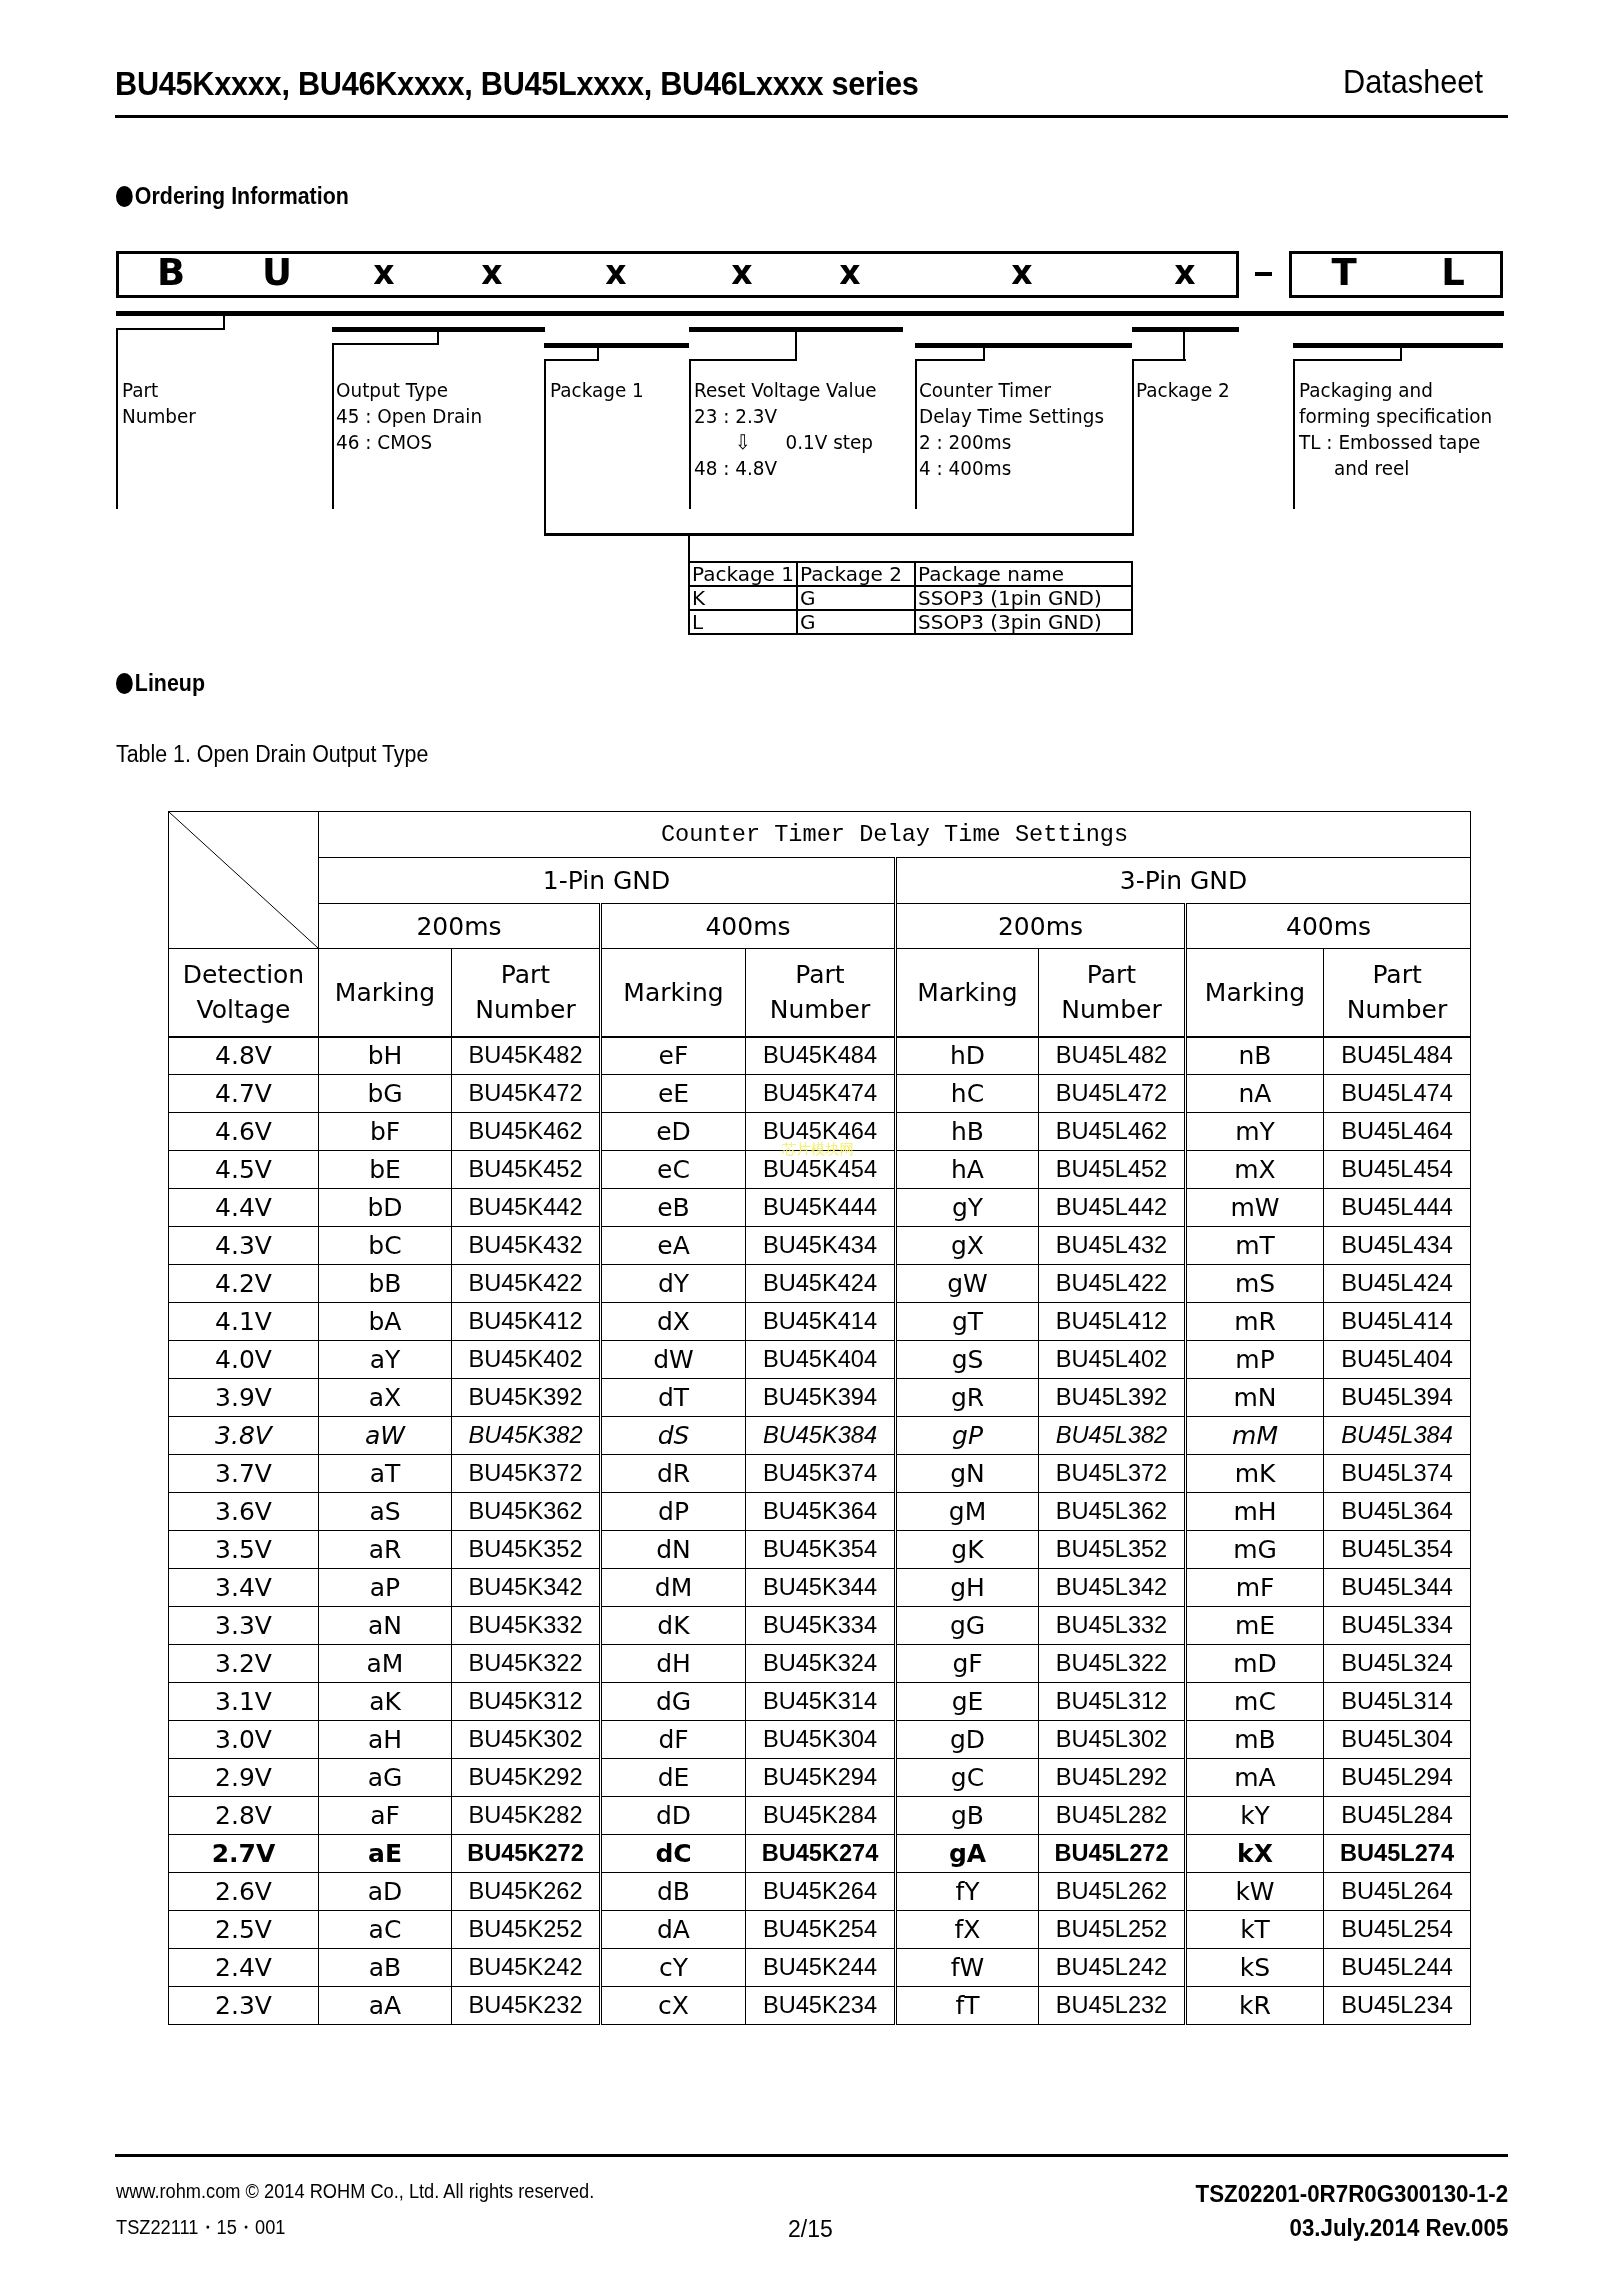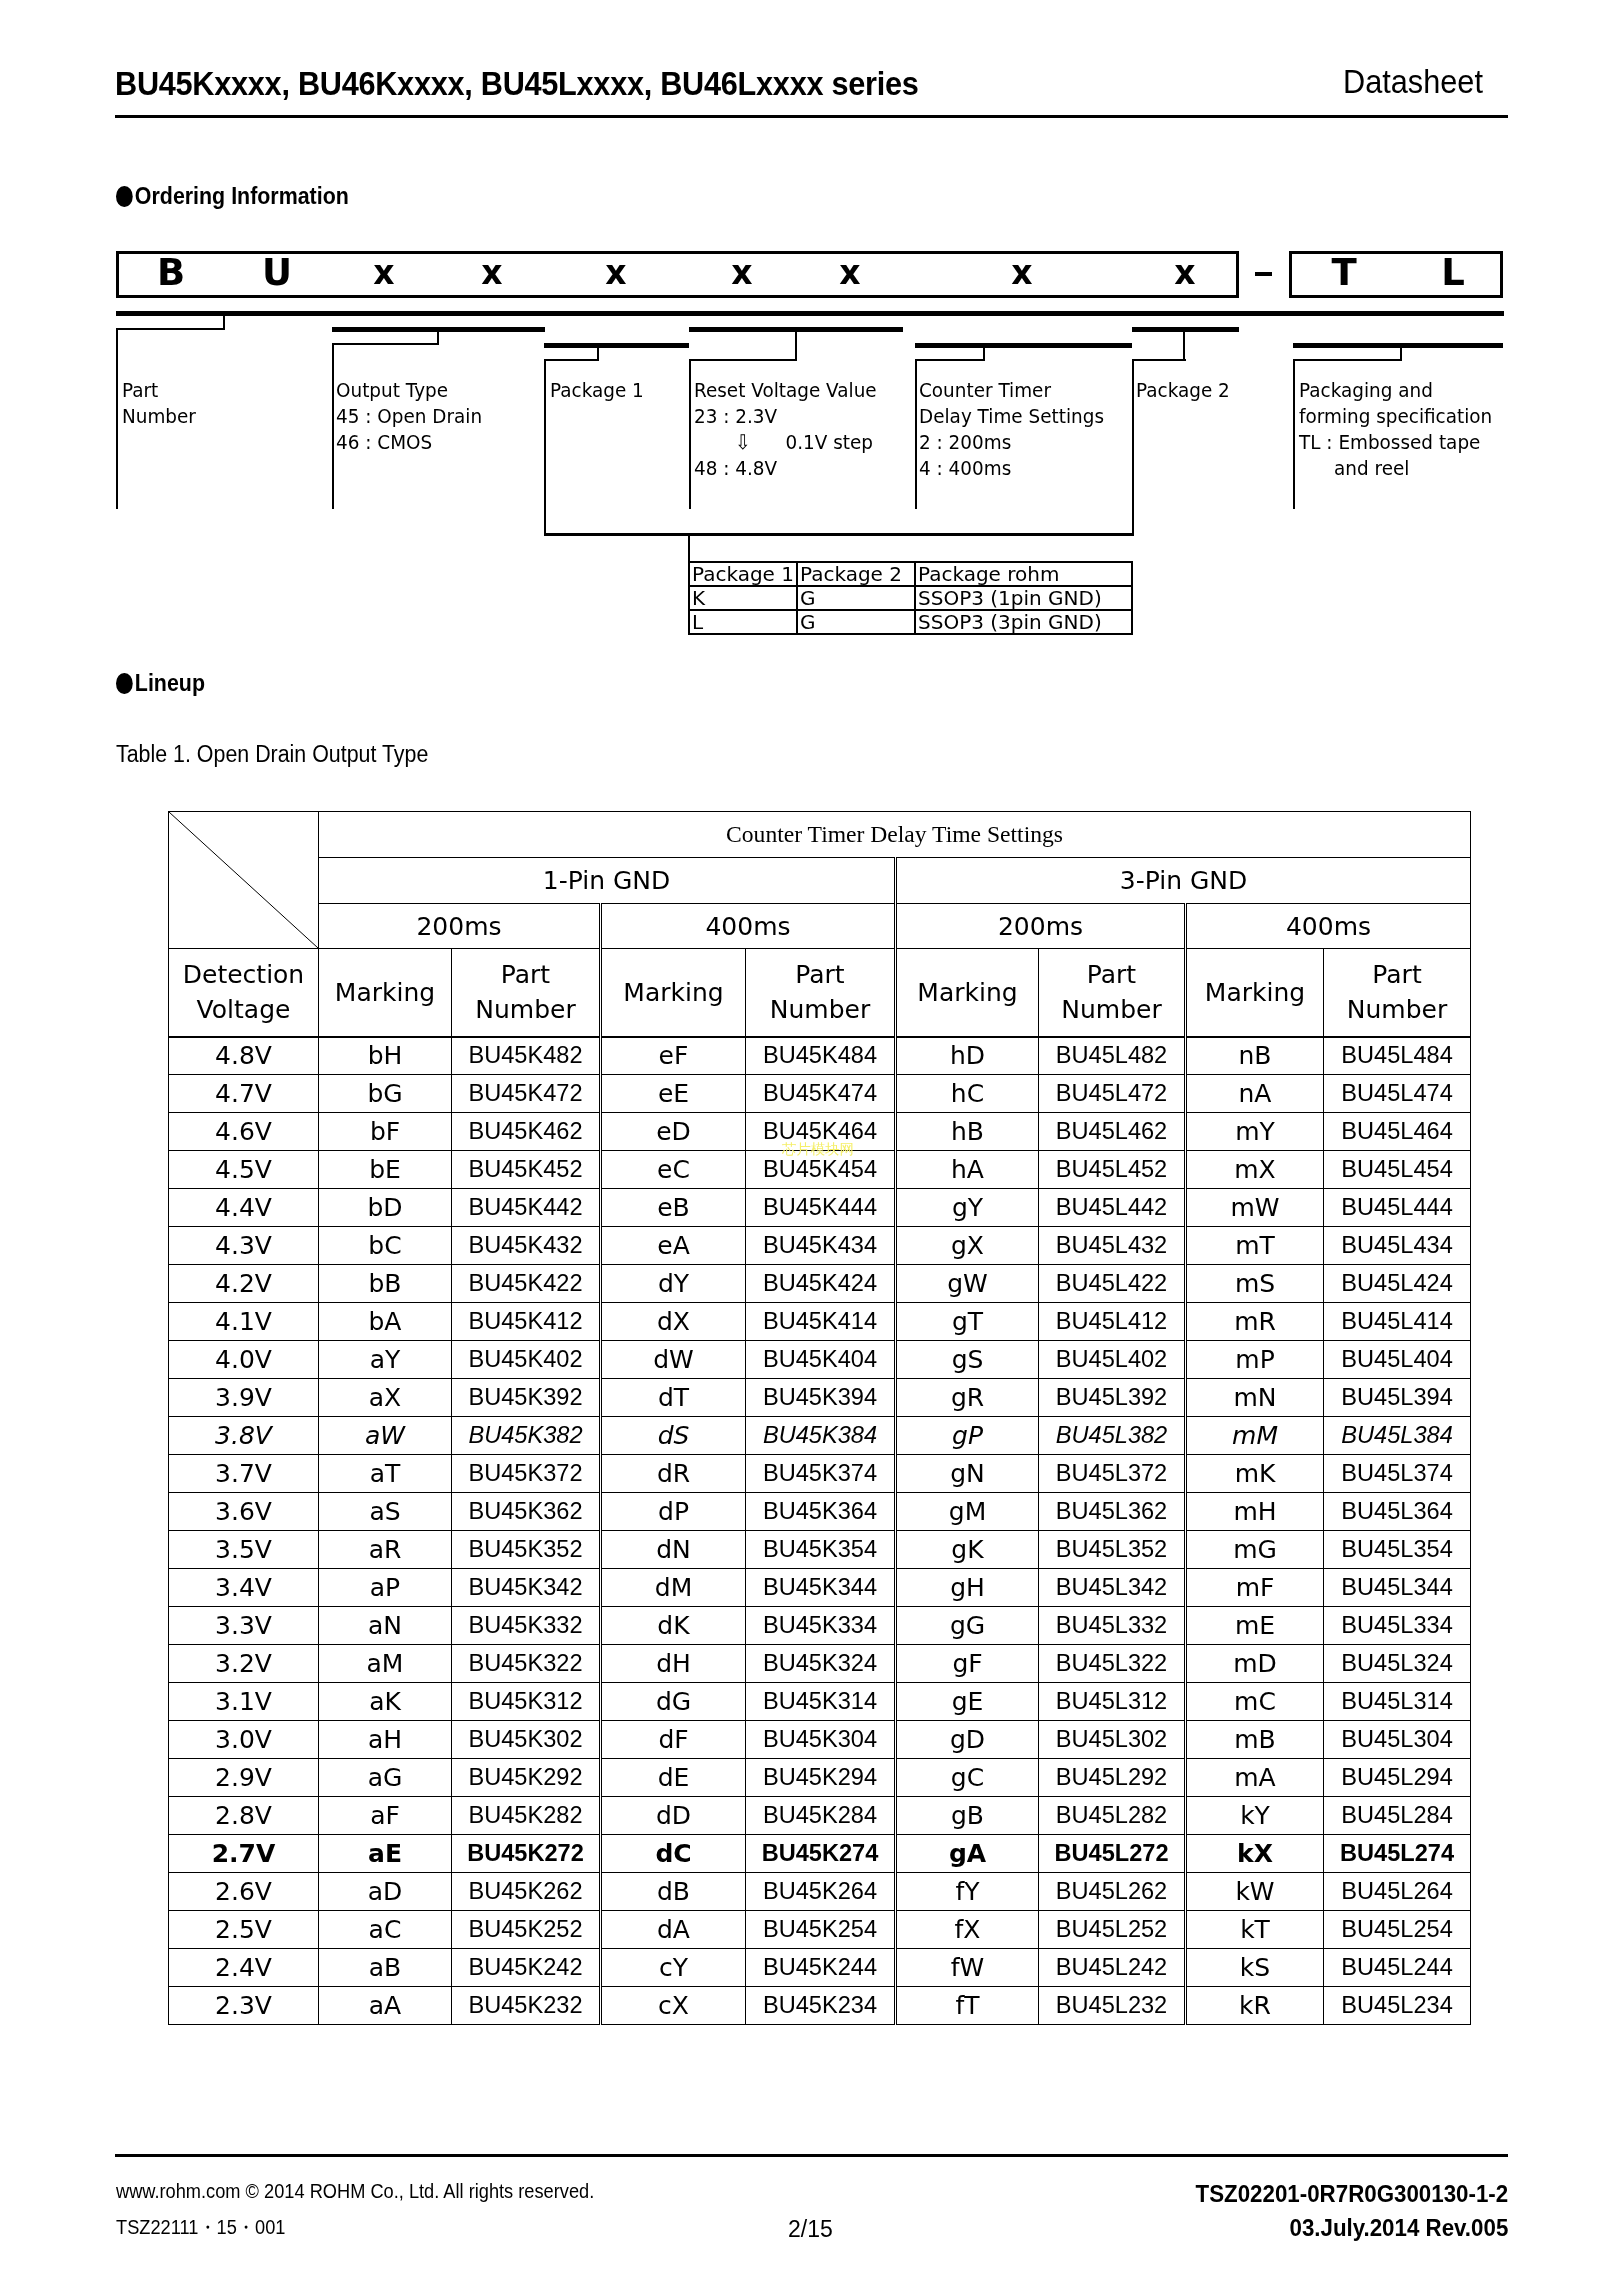--- a/index.html
+++ b/index.html
@@ -17,21 +17,21 @@
   .code-x { font-family:"DejaVu Sans", sans-serif; font-weight:bold; font-size:33px; transform:translateX(-50%); }
   .ln { background:#000; }
   .lbl { font-family:"DejaVu Sans", sans-serif; font-size:20px; line-height:26px; white-space:pre; transform:scaleX(0.92); transform-origin:left top; }
   .pkg-table { border-collapse:collapse; font-family:"DejaVu Sans", sans-serif; font-size:20px; }
   .pkg-table td { border:2.6px solid #000; padding:0 2px; height:22px; line-height:22px; white-space:nowrap; box-sizing:border-box; }
   
   .lt { border-collapse:collapse; table-layout:fixed; }
   .lt td { border:1.3px solid #000; text-align:center; vertical-align:middle; padding:0; box-sizing:border-box; }
   .lt .cal { font-family:"DejaVu Sans", sans-serif; font-size:25px; }
   .lt .ari { font-family:"Liberation Sans", sans-serif; font-size:23.6px; }
-  .lt .hd1 { font-family:Liberation Serif, serif; font-size:23.6px; }
+  .lt .hd1 { font-family:Liberation Mono, monospace; font-size:23.6px; }
   .lt td.dbl-l { border-left:3.9px double #000; }
   .lt tr.thick td { border-top:2.6px solid #000; }
   .lt .hdr2 { line-height:35px; }
   .diag-cell { position:relative; }
   .watermark { font-size:14.4px; color:#f5ef6a; white-space:nowrap; }
   .foot-l { font-size:19.6px; white-space:nowrap; transform:scaleX(0.93); transform-origin:left top; }
   .foot-r { font-size:24px; font-weight:bold; white-space:nowrap; text-align:right; transform:scaleX(0.93); transform-origin:right top; }
   .foot-c { font-size:23px; white-space:nowrap; }
 </style>
 </head>
@@ -119,21 +119,21 @@
   <div class="abs lbl" style="left:1299px; top:377px;">Packaging and
 forming specification
 TL : Embossed tape
       and reel</div>
 
   <table class="abs pkg-table" style="left:688px; top:561px; width:445px;">
     <tbody>
         <tr>
       <td style="width:108px;">Package 1</td>
       <td style="width:118px;">Package 2</td>
-      <td>Package rohm</td>
+      <td>Package name</td>
     </tr>
     <tr>
       <td>K</td>
       <td>G</td>
       <td>SSOP3 (1pin GND)</td>
     </tr>
     <tr>
       <td>L</td>
       <td>G</td>
       <td>SSOP3 (3pin GND)</td>

